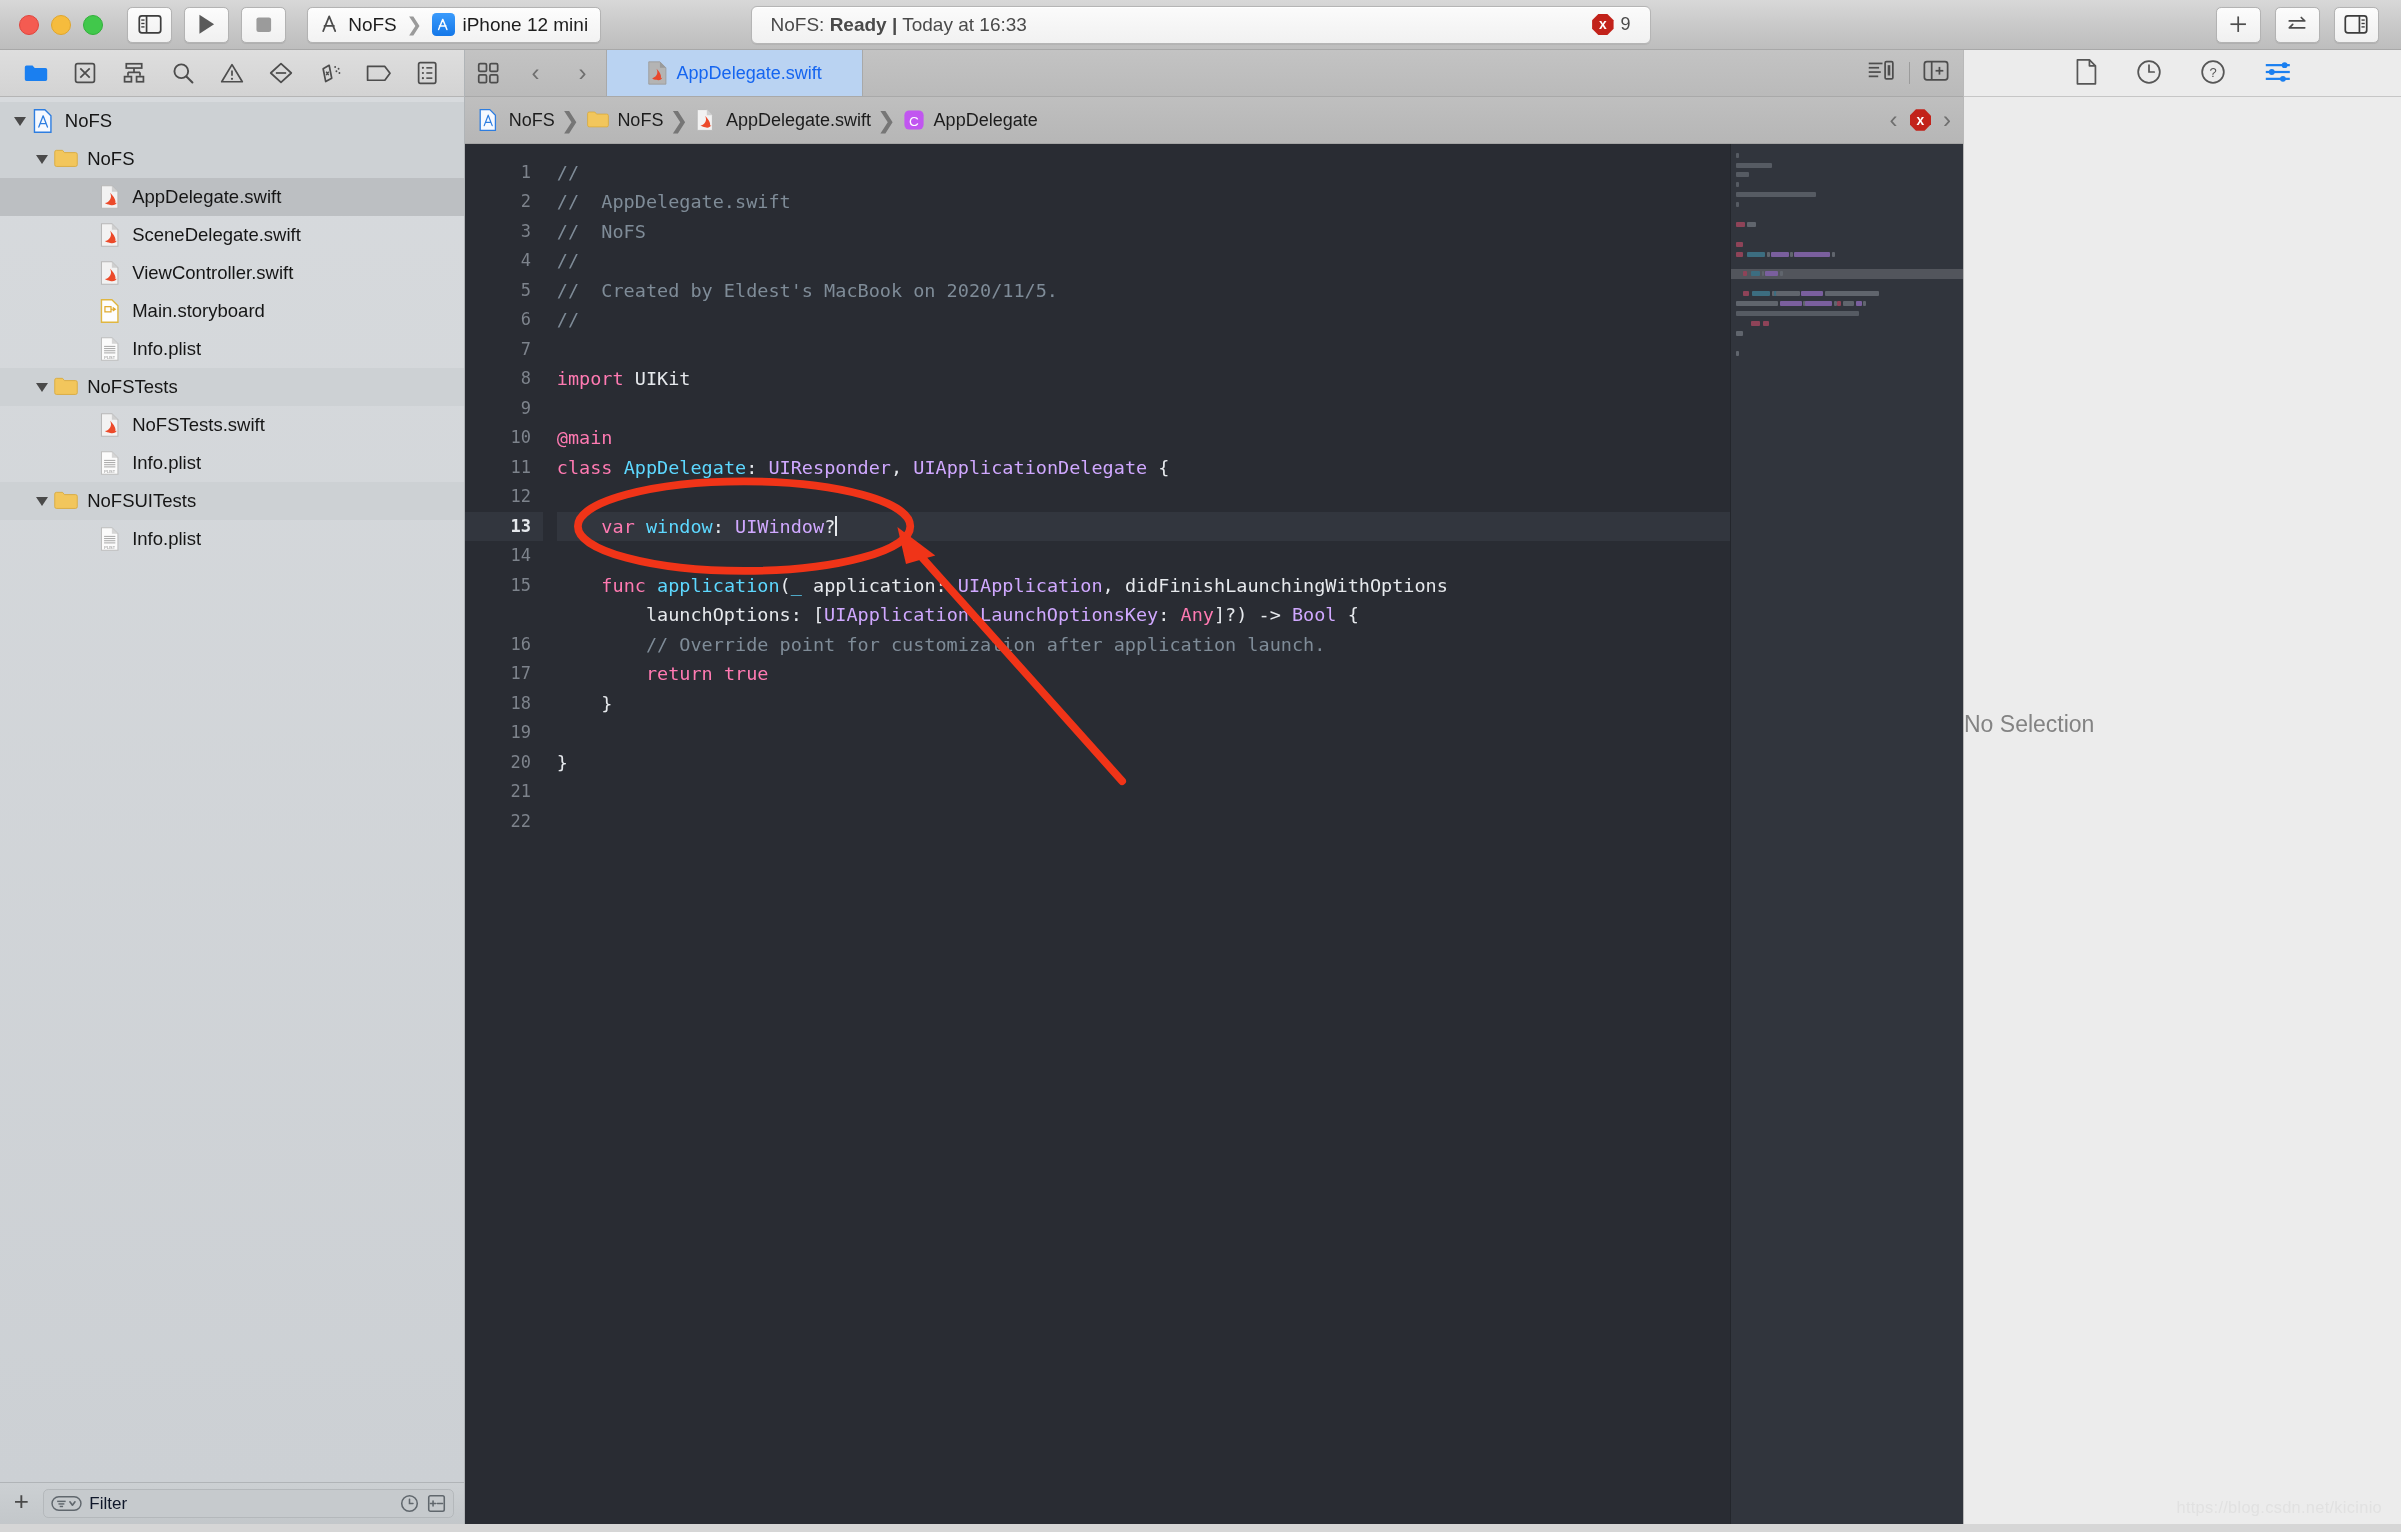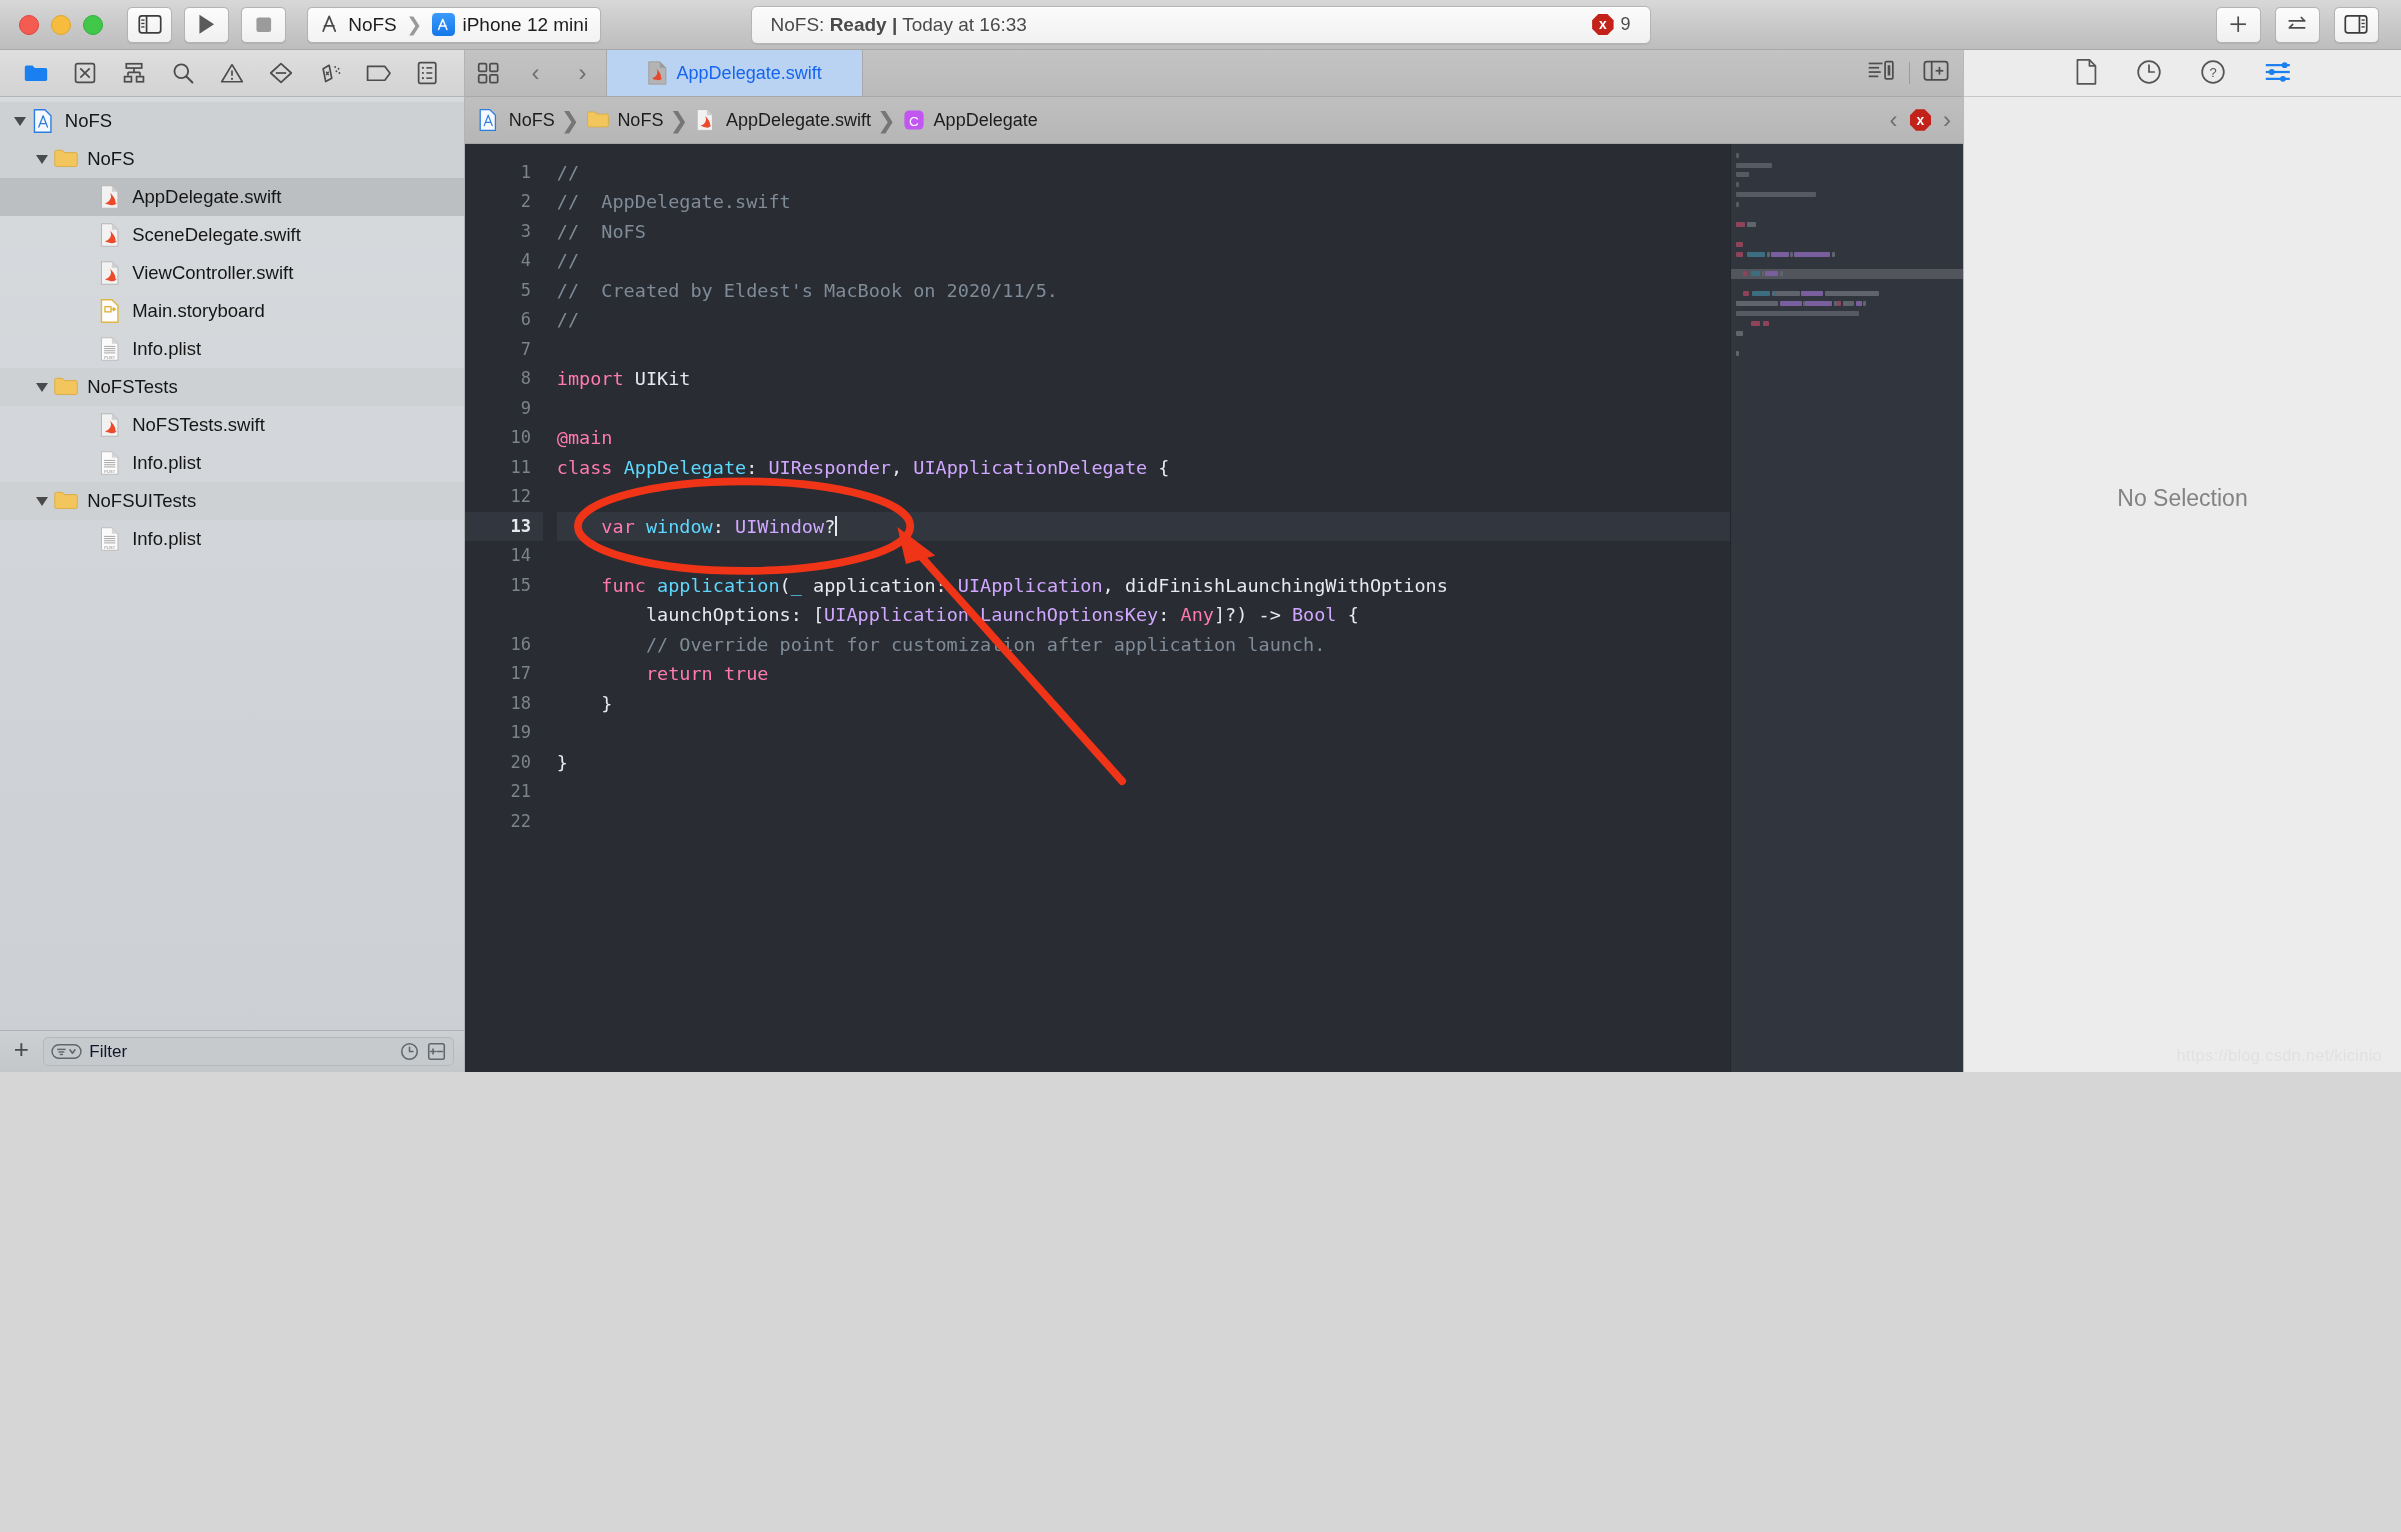--- a/index.html
+++ b/index.html
@@ -2,21 +2,21 @@
 <html style="font-size:13.8px"><head>
 <meta charset="utf-8">
 <style>
   * { box-sizing: border-box; margin: 0; padding: 0; }
   html, body {
     width: 2401px; height: 1532px;
     font-family: "Liberation Sans", sans-serif;
     overflow: hidden;
     background: #d6d6d6;
   }
-  #app { position: relative; width: 2401px; height: 1072px; display: flex; flex-direction: column; }
+  #app { position: relative; width: 2401px; height: 1524px; display: flex; flex-direction: column; }
 
   
   .titlebar {
     height: 50px; flex: 0 0 50px;
     background: linear-gradient(to bottom, #d8d8d8 0%, #c8c8c8 55%, #bdbdbd 100%);
     border-bottom: 0.9px solid #a8a8a8;
     display: flex; align-items: center; position: relative;
   }
   .traffic { display: flex; align-items: center; gap: 12px; padding-left: 19px; }
   .tl { width: 20px; height: 20px; border-radius: 50%; display: block; }
@@ -180,21 +180,21 @@
   
   .inspector {
     width: 438px; flex: 0 0 438px; background: #ececec;
     display: flex; flex-direction: column; border-left: 0.9px solid #b9b9b9;
   }
   .insp-toolbar {
     height: 47px; flex: 0 0 47px;
     background: #ececec; border-bottom: 0.9px solid #c6c6c6;
     display: flex; align-items: center; justify-content: center; gap: 38px;
   }
-  .insp-body { flex: 1; display: flex; align-items: center; justify-content: center; background: #ececec; position: relative;}
+  .insp-body { flex: 1; display: flex; align-items: center; background: #ececec; position: relative;}
   .no-sel { font-size: 23px; color: #838383; margin-top: -172px;}
   .watermark {
     position: absolute; right: 19px; bottom: 6.9px;
     font-size: 16.4px; color: #e1e1e1; letter-spacing: 0.3px;
   }
 
   
   .anno { position: absolute; left: 0; top: 0; width: 2401px; height: 1532px; pointer-events: none; z-index: 50; }
 </style>
 </head>

